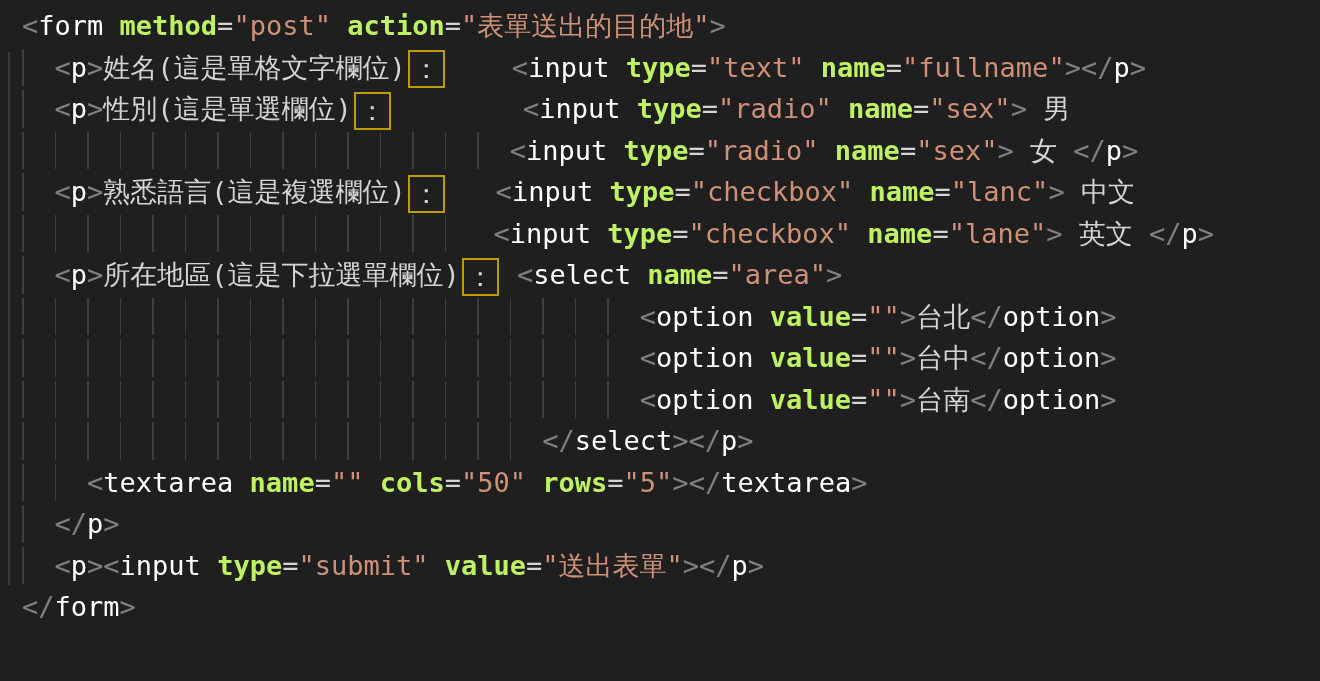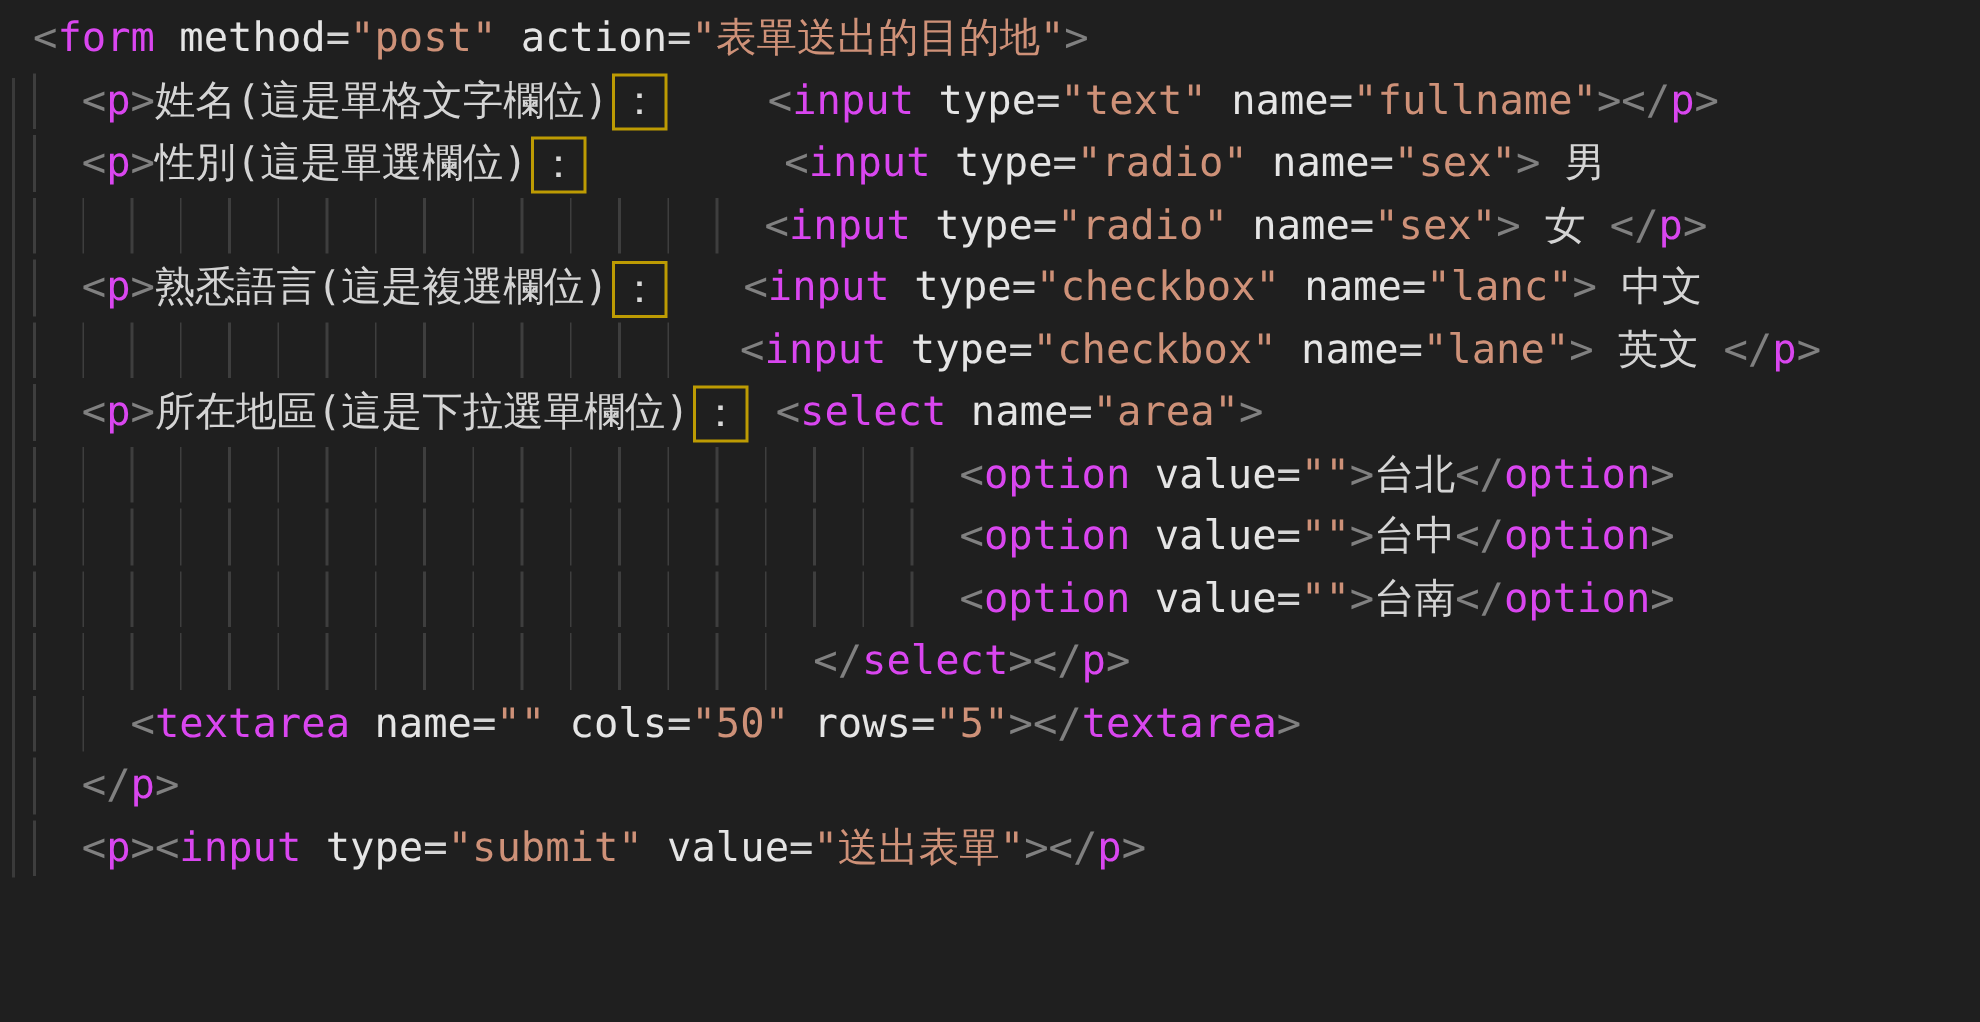--- a/index.html
+++ b/index.html
@@ -21,22 +21,22 @@
   .code-line {
     position: relative;
     height: 41.5px;
     line-height: 41.5px;
     white-space: pre;
     padding-left: 22px;
     color: #d4d4d4;
   }
   .code-line span { white-space: pre; }
   .tk-pu  { color: #808080; }
-  .tk-tag { color: #d946ef; }
-  .tk-attr{ color: #e5e5e5; }
+  .tk-tag { color: #ffffff; }
+  .tk-attr{ color: #bef264; font-weight: bold; }
   .tk-eq  { color: #d4d4d4; }
   .tk-str { color: #ce9178; }
   .tk-txt { color: #d4d4d4; }
   .tk-ws  { color: #d4d4d4; }
   .tk-box {
     color: #d8d8d8;
     display: inline-block;
     border: 2px solid #bd9b03;
     padding: 0 3px;
     margin: 0 2px;
@@ -72,13 +72,14 @@
     <div class="code-line"><i class="indent-guide" style="left: calc(0ch + 22px);"></i><span class="tk-ws">  </span><span class="tk-pu">&lt;</span><span class="tk-tag">p</span><span class="tk-pu">&gt;</span><span class="tk-txt">熟悉語言(這是複選欄位)</span><span class="tk-box">：</span><span class="tk-ws">   </span><span class="tk-pu">&lt;</span><span class="tk-tag">input</span><span class="tk-txt"> </span><span class="tk-attr">type</span><span class="tk-eq">=</span><span class="tk-str">"checkbox"</span><span class="tk-txt"> </span><span class="tk-attr">name</span><span class="tk-eq">=</span><span class="tk-str">"lanc"</span><span class="tk-pu">&gt;</span><span class="tk-txt"> 中文</span></div>
     <div class="code-line"><i class="indent-guide" style="left: calc(0ch + 22px);"></i><i class="indent-guide" style="left: calc(2ch + 22px);"></i><i class="indent-guide" style="left: calc(4ch + 22px);"></i><i class="indent-guide" style="left: calc(6ch + 22px);"></i><i class="indent-guide" style="left: calc(8ch + 22px);"></i><i class="indent-guide" style="left: calc(10ch + 22px);"></i><i class="indent-guide" style="left: calc(12ch + 22px);"></i><i class="indent-guide" style="left: calc(14ch + 22px);"></i><i class="indent-guide" style="left: calc(16ch + 22px);"></i><i class="indent-guide" style="left: calc(18ch + 22px);"></i><i class="indent-guide" style="left: calc(20ch + 22px);"></i><i class="indent-guide" style="left: calc(22ch + 22px);"></i><i class="indent-guide" style="left: calc(24ch + 22px);"></i><i class="indent-guide" style="left: calc(26ch + 22px);"></i><span class="tk-ws">                             </span><span class="tk-pu">&lt;</span><span class="tk-tag">input</span><span class="tk-txt"> </span><span class="tk-attr">type</span><span class="tk-eq">=</span><span class="tk-str">"checkbox"</span><span class="tk-txt"> </span><span class="tk-attr">name</span><span class="tk-eq">=</span><span class="tk-str">"lane"</span><span class="tk-pu">&gt;</span><span class="tk-txt"> 英文 </span><span class="tk-pu">&lt;/</span><span class="tk-tag">p</span><span class="tk-pu">&gt;</span></div>
     <div class="code-line"><i class="indent-guide" style="left: calc(0ch + 22px);"></i><span class="tk-ws">  </span><span class="tk-pu">&lt;</span><span class="tk-tag">p</span><span class="tk-pu">&gt;</span><span class="tk-txt">所在地區(這是下拉選單欄位)</span><span class="tk-box">：</span><span class="tk-ws"> </span><span class="tk-pu">&lt;</span><span class="tk-tag">select</span><span class="tk-txt"> </span><span class="tk-attr">name</span><span class="tk-eq">=</span><span class="tk-str">"area"</span><span class="tk-pu">&gt;</span></div>
     <div class="code-line"><i class="indent-guide" style="left: calc(0ch + 22px);"></i><i class="indent-guide" style="left: calc(2ch + 22px);"></i><i class="indent-guide" style="left: calc(4ch + 22px);"></i><i class="indent-guide" style="left: calc(6ch + 22px);"></i><i class="indent-guide" style="left: calc(8ch + 22px);"></i><i class="indent-guide" style="left: calc(10ch + 22px);"></i><i class="indent-guide" style="left: calc(12ch + 22px);"></i><i class="indent-guide" style="left: calc(14ch + 22px);"></i><i class="indent-guide" style="left: calc(16ch + 22px);"></i><i class="indent-guide" style="left: calc(18ch + 22px);"></i><i class="indent-guide" style="left: calc(20ch + 22px);"></i><i class="indent-guide" style="left: calc(22ch + 22px);"></i><i class="indent-guide" style="left: calc(24ch + 22px);"></i><i class="indent-guide" style="left: calc(26ch + 22px);"></i><i class="indent-guide" style="left: calc(28ch + 22px);"></i><i class="indent-guide" style="left: calc(30ch + 22px);"></i><i class="indent-guide" style="left: calc(32ch + 22px);"></i><i class="indent-guide" style="left: calc(34ch + 22px);"></i><i class="indent-guide" style="left: calc(36ch + 22px);"></i><span class="tk-ws">                                      </span><span class="tk-pu">&lt;</span><span class="tk-tag">option</span><span class="tk-txt"> </span><span class="tk-attr">value</span><span class="tk-eq">=</span><span class="tk-str">""</span><span class="tk-pu">&gt;</span><span class="tk-txt">台北</span><span class="tk-pu">&lt;/</span><span class="tk-tag">option</span><span class="tk-pu">&gt;</span></div>
     <div class="code-line"><i class="indent-guide" style="left: calc(0ch + 22px);"></i><i class="indent-guide" style="left: calc(2ch + 22px);"></i><i class="indent-guide" style="left: calc(4ch + 22px);"></i><i class="indent-guide" style="left: calc(6ch + 22px);"></i><i class="indent-guide" style="left: calc(8ch + 22px);"></i><i class="indent-guide" style="left: calc(10ch + 22px);"></i><i class="indent-guide" style="left: calc(12ch + 22px);"></i><i class="indent-guide" style="left: calc(14ch + 22px);"></i><i class="indent-guide" style="left: calc(16ch + 22px);"></i><i class="indent-guide" style="left: calc(18ch + 22px);"></i><i class="indent-guide" style="left: calc(20ch + 22px);"></i><i class="indent-guide" style="left: calc(22ch + 22px);"></i><i class="indent-guide" style="left: calc(24ch + 22px);"></i><i class="indent-guide" style="left: calc(26ch + 22px);"></i><i class="indent-guide" style="left: calc(28ch + 22px);"></i><i class="indent-guide" style="left: calc(30ch + 22px);"></i><i class="indent-guide" style="left: calc(32ch + 22px);"></i><i class="indent-guide" style="left: calc(34ch + 22px);"></i><i class="indent-guide" style="left: calc(36ch + 22px);"></i><span class="tk-ws">                                      </span><span class="tk-pu">&lt;</span><span class="tk-tag">option</span><span class="tk-txt"> </span><span class="tk-attr">value</span><span class="tk-eq">=</span><span class="tk-str">""</span><span class="tk-pu">&gt;</span><span class="tk-txt">台中</span><span class="tk-pu">&lt;/</span><span class="tk-tag">option</span><span class="tk-pu">&gt;</span></div>
     <div class="code-line"><i class="indent-guide" style="left: calc(0ch + 22px);"></i><i class="indent-guide" style="left: calc(2ch + 22px);"></i><i class="indent-guide" style="left: calc(4ch + 22px);"></i><i class="indent-guide" style="left: calc(6ch + 22px);"></i><i class="indent-guide" style="left: calc(8ch + 22px);"></i><i class="indent-guide" style="left: calc(10ch + 22px);"></i><i class="indent-guide" style="left: calc(12ch + 22px);"></i><i class="indent-guide" style="left: calc(14ch + 22px);"></i><i class="indent-guide" style="left: calc(16ch + 22px);"></i><i class="indent-guide" style="left: calc(18ch + 22px);"></i><i class="indent-guide" style="left: calc(20ch + 22px);"></i><i class="indent-guide" style="left: calc(22ch + 22px);"></i><i class="indent-guide" style="left: calc(24ch + 22px);"></i><i class="indent-guide" style="left: calc(26ch + 22px);"></i><i class="indent-guide" style="left: calc(28ch + 22px);"></i><i class="indent-guide" style="left: calc(30ch + 22px);"></i><i class="indent-guide" style="left: calc(32ch + 22px);"></i><i class="indent-guide" style="left: calc(34ch + 22px);"></i><i class="indent-guide" style="left: calc(36ch + 22px);"></i><span class="tk-ws">                                      </span><span class="tk-pu">&lt;</span><span class="tk-tag">option</span><span class="tk-txt"> </span><span class="tk-attr">value</span><span class="tk-eq">=</span><span class="tk-str">""</span><span class="tk-pu">&gt;</span><span class="tk-txt">台南</span><span class="tk-pu">&lt;/</span><span class="tk-tag">option</span><span class="tk-pu">&gt;</span></div>
     <div class="code-line"><i class="indent-guide" style="left: calc(0ch + 22px);"></i><i class="indent-guide" style="left: calc(2ch + 22px);"></i><i class="indent-guide" style="left: calc(4ch + 22px);"></i><i class="indent-guide" style="left: calc(6ch + 22px);"></i><i class="indent-guide" style="left: calc(8ch + 22px);"></i><i class="indent-guide" style="left: calc(10ch + 22px);"></i><i class="indent-guide" style="left: calc(12ch + 22px);"></i><i class="indent-guide" style="left: calc(14ch + 22px);"></i><i class="indent-guide" style="left: calc(16ch + 22px);"></i><i class="indent-guide" style="left: calc(18ch + 22px);"></i><i class="indent-guide" style="left: calc(20ch + 22px);"></i><i class="indent-guide" style="left: calc(22ch + 22px);"></i><i class="indent-guide" style="left: calc(24ch + 22px);"></i><i class="indent-guide" style="left: calc(26ch + 22px);"></i><i class="indent-guide" style="left: calc(28ch + 22px);"></i><i class="indent-guide" style="left: calc(30ch + 22px);"></i><span class="tk-ws">                                </span><span class="tk-pu">&lt;/</span><span class="tk-tag">select</span><span class="tk-pu">&gt;</span><span class="tk-pu">&lt;/</span><span class="tk-tag">p</span><span class="tk-pu">&gt;</span></div>
     <div class="code-line"><i class="indent-guide" style="left: calc(0ch + 22px);"></i><i class="indent-guide" style="left: calc(2ch + 22px);"></i><span class="tk-ws">    </span><span class="tk-pu">&lt;</span><span class="tk-tag">textarea</span><span class="tk-txt"> </span><span class="tk-attr">name</span><span class="tk-eq">=</span><span class="tk-str">""</span><span class="tk-txt"> </span><span class="tk-attr">cols</span><span class="tk-eq">=</span><span class="tk-str">"50"</span><span class="tk-txt"> </span><span class="tk-attr">rows</span><span class="tk-eq">=</span><span class="tk-str">"5"</span><span class="tk-pu">&gt;</span><span class="tk-pu">&lt;/</span><span class="tk-tag">textarea</span><span class="tk-pu">&gt;</span></div>
     <div class="code-line"><i class="indent-guide" style="left: calc(0ch + 22px);"></i><span class="tk-ws">  </span><span class="tk-pu">&lt;/</span><span class="tk-tag">p</span><span class="tk-pu">&gt;</span></div>
     <div class="code-line"><i class="indent-guide" style="left: calc(0ch + 22px);"></i><span class="tk-ws">  </span><span class="tk-pu">&lt;</span><span class="tk-tag">p</span><span class="tk-pu">&gt;</span><span class="tk-pu">&lt;</span><span class="tk-tag">input</span><span class="tk-txt"> </span><span class="tk-attr">type</span><span class="tk-eq">=</span><span class="tk-str">"submit"</span><span class="tk-txt"> </span><span class="tk-attr">value</span><span class="tk-eq">=</span><span class="tk-str">"送出表單"</span><span class="tk-pu">&gt;</span><span class="tk-pu">&lt;/</span><span class="tk-tag">p</span><span class="tk-pu">&gt;</span></div>
+    <div class="code-line"><span class="tk-pu">&lt;/</span><span class="tk-tag">form</span><span class="tk-pu">&gt;</span></div>
   </div>
 
 </body></html>

